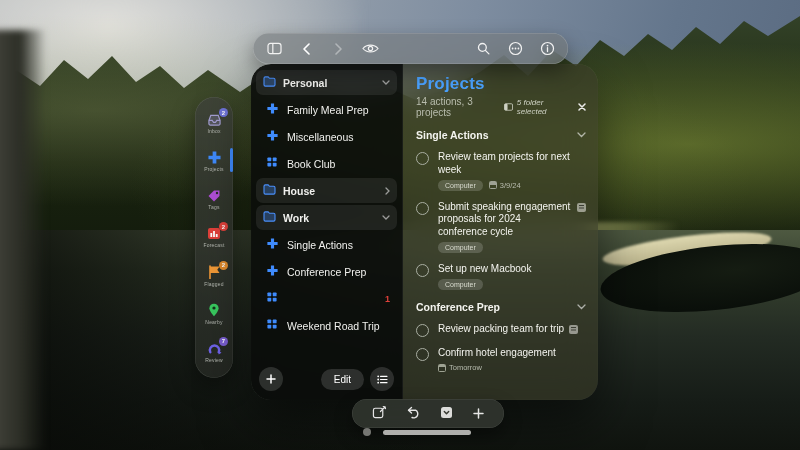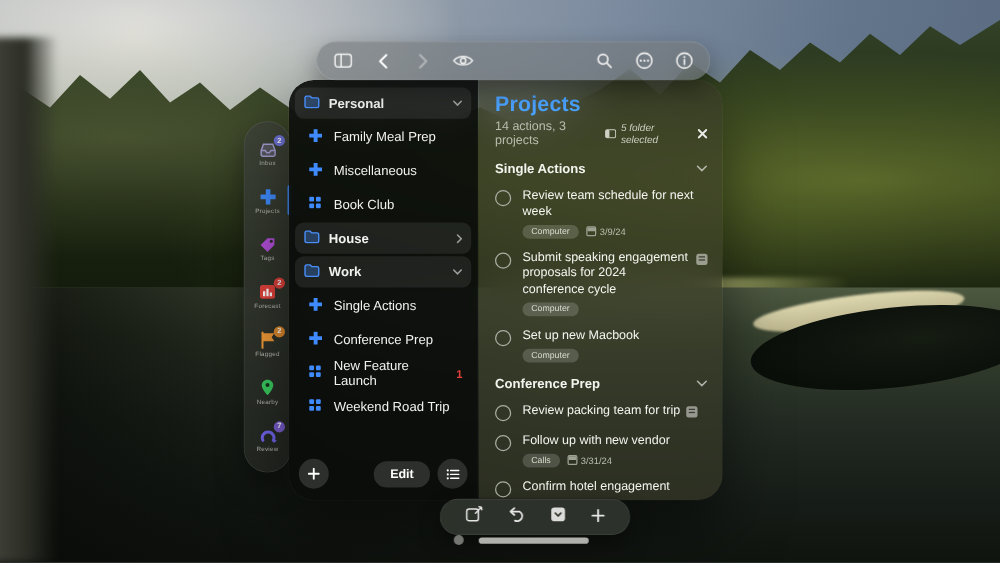--- a/index.html
+++ b/index.html
@@ -42,35 +42,35 @@
     backdrop-filter:blur(10px); box-shadow:0 10px 24px rgba(0,0,0,.4), inset 0 0 0 .5px rgba(255,255,255,.12);
     display:flex; flex-direction:column; justify-content:space-around; padding:7px 0; }
   .rail-item { position:relative; display:flex; flex-direction:column; align-items:center; gap:1px; }
   .rail-item .glyph { position:relative; width:16px; height:15px; display:flex; align-items:center; justify-content:center; }
   .rail-label { font-size:5px; color:#b4b7b0; letter-spacing:.2px; }
   .badge { position:absolute; top:-4px; right:-6px; min-width:9px; height:9px; border-radius:5px; padding:0 1.5px;
     font-size:6px; font-weight:bold; color:#fff; display:flex; align-items:center; justify-content:center; }
   .rail-sel { position:absolute; right:0; top:51px; width:3px; height:24px; border-radius:2px; background:#3f8bfd; }
 
   
-  .window { position:absolute; left:231px; top:64px; width:347px; height:336px; z-index:10;
+  .window { position:absolute; left:251px; top:64px; width:347px; height:336px; z-index:10;
     border-radius:20px; overflow:hidden; display:flex;
     box-shadow:0 24px 50px rgba(0,0,0,.5), inset 0 0 0 .5px rgba(255,255,255,.10); }
 
   
   .sb { width:152px; background:rgba(10,12,10,.90); backdrop-filter:blur(14px);
     display:flex; flex-direction:column; padding-top:5px; border-right:1px solid rgba(255,255,255,.05); }
   .sb-row { height:25px; margin:1px 5px; padding:0 7px; border-radius:7px;
     display:flex; align-items:center; gap:7px; color:#f1f1ee; font-size:10.5px; }
   .sb-row.folder { background:rgba(255,255,255,.08); font-weight:bold; }
   .sb-row.child { margin-left:9px; }
   .sb-row .chev { margin-left:auto; opacity:.55; display:flex; }
   .sb-count { margin-left:auto; color:#e0413b; font-size:9px; font-weight:bold; }
   .sb-ico { width:13px; height:13px; flex:none; display:flex; }
-  .sb-footer { margin-top:auto; display:flex; align-items:center; gap:6px; padding:0 8px 9px;font-weight:bold; }
+  .sb-footer { margin-top:auto; display:flex; align-items:center; gap:6px; padding:0 8px 9px; }
   .circle-btn { width:24px; height:24px; border-radius:50%; background:rgba(255,255,255,.14);
     display:flex; align-items:center; justify-content:center; }
   .edit-btn { margin-left:auto; padding:5px 13px; border-radius:14px; background:rgba(255,255,255,.14);
     color:#fff; font-size:10px; }
 
   
   .content { flex:1; background:rgba(58,60,40,.62); backdrop-filter:blur(16px); padding:10px 12px 0 13px; position:relative; }
   .c-title { color:#4aa2ff; font-size:17px; font-weight:bold; letter-spacing:.2px; }
   .c-subrow { display:flex; align-items:center; margin-top:2px; }
   .c-sub { font-size:10px; color:#b9bdae; }
@@ -342,21 +342,20 @@
 
     <div class="sb-row child">
       <span class="sb-ico">
           <svg width="10" height="10" viewBox="0 0 12 12">
             <rect x="0.5" y="0.5" width="4.6" height="4.6" rx="1" fill="#3f8bfd"></rect>
             <rect x="6.9" y="0.5" width="4.6" height="4.6" rx="1" fill="#3f8bfd"></rect>
             <rect x="0.5" y="6.9" width="4.6" height="4.6" rx="1" fill="#3f8bfd"></rect>
             <rect x="6.9" y="6.9" width="4.6" height="4.6" rx="1" fill="#3f8bfd"></rect>
           </svg>
         </span>
-      <span>New Feature Launch</span>
       <span class="sb-count">1</span>
     </div>
 
     <div class="sb-row child">
       <span class="sb-ico">
           <svg width="10" height="10" viewBox="0 0 12 12">
             <rect x="0.5" y="0.5" width="4.6" height="4.6" rx="1" fill="#3f8bfd"></rect>
             <rect x="6.9" y="0.5" width="4.6" height="4.6" rx="1" fill="#3f8bfd"></rect>
             <rect x="0.5" y="6.9" width="4.6" height="4.6" rx="1" fill="#3f8bfd"></rect>
             <rect x="6.9" y="6.9" width="4.6" height="4.6" rx="1" fill="#3f8bfd"></rect>
@@ -410,21 +409,21 @@
         <span class="chev">
             <svg width="9" height="6" viewBox="0 0 9 6">
               <path d="M1 1 L4.5 4.5 L8 1" fill="none" stroke="#fff" stroke-width="1.3" stroke-linecap="round"></path>
             </svg>
           </span>
       </div>
 
       <div class="task">
         <span class="chk"></span>
         <div class="t-body">
-          <div class="t-title">Review team schedule for next week</div>
+          <div class="t-title">Review team projects for next week</div>
           <div class="t-meta">
             <span class="pill">Computer</span>
             <span class="due">
                 <span class="cal"></span>
                 <span>3/9/24</span>
               </span>
           </div>
         </div>
       </div>
 
@@ -465,33 +464,20 @@
       <div class="task">
         <span class="chk"></span>
         <div class="t-body">
           <div class="t-title" style="display:flex; align-items:center; gap:5px;">
             <span>Review packing team for trip</span>
             <span class="note-ico"></span>
           </div>
         </div>
       </div>
 
-      <div class="task">
-        <span class="chk"></span>
-        <div class="t-body">
-          <div class="t-title">Follow up with new vendor</div>
-          <div class="t-meta">
-            <span class="pill">Calls</span>
-            <span class="due">
-                <span class="cal"></span>
-                <span>3/31/24</span>
-              </span>
-          </div>
-        </div>
-      </div>
 
       <div class="task">
         <span class="chk"></span>
         <div class="t-body">
           <div class="t-title">Confirm hotel engagement</div>
           <div class="t-meta">
             <span class="due">
                 <span class="cal"></span>
                 <span>Tomorrow</span>
               </span>

